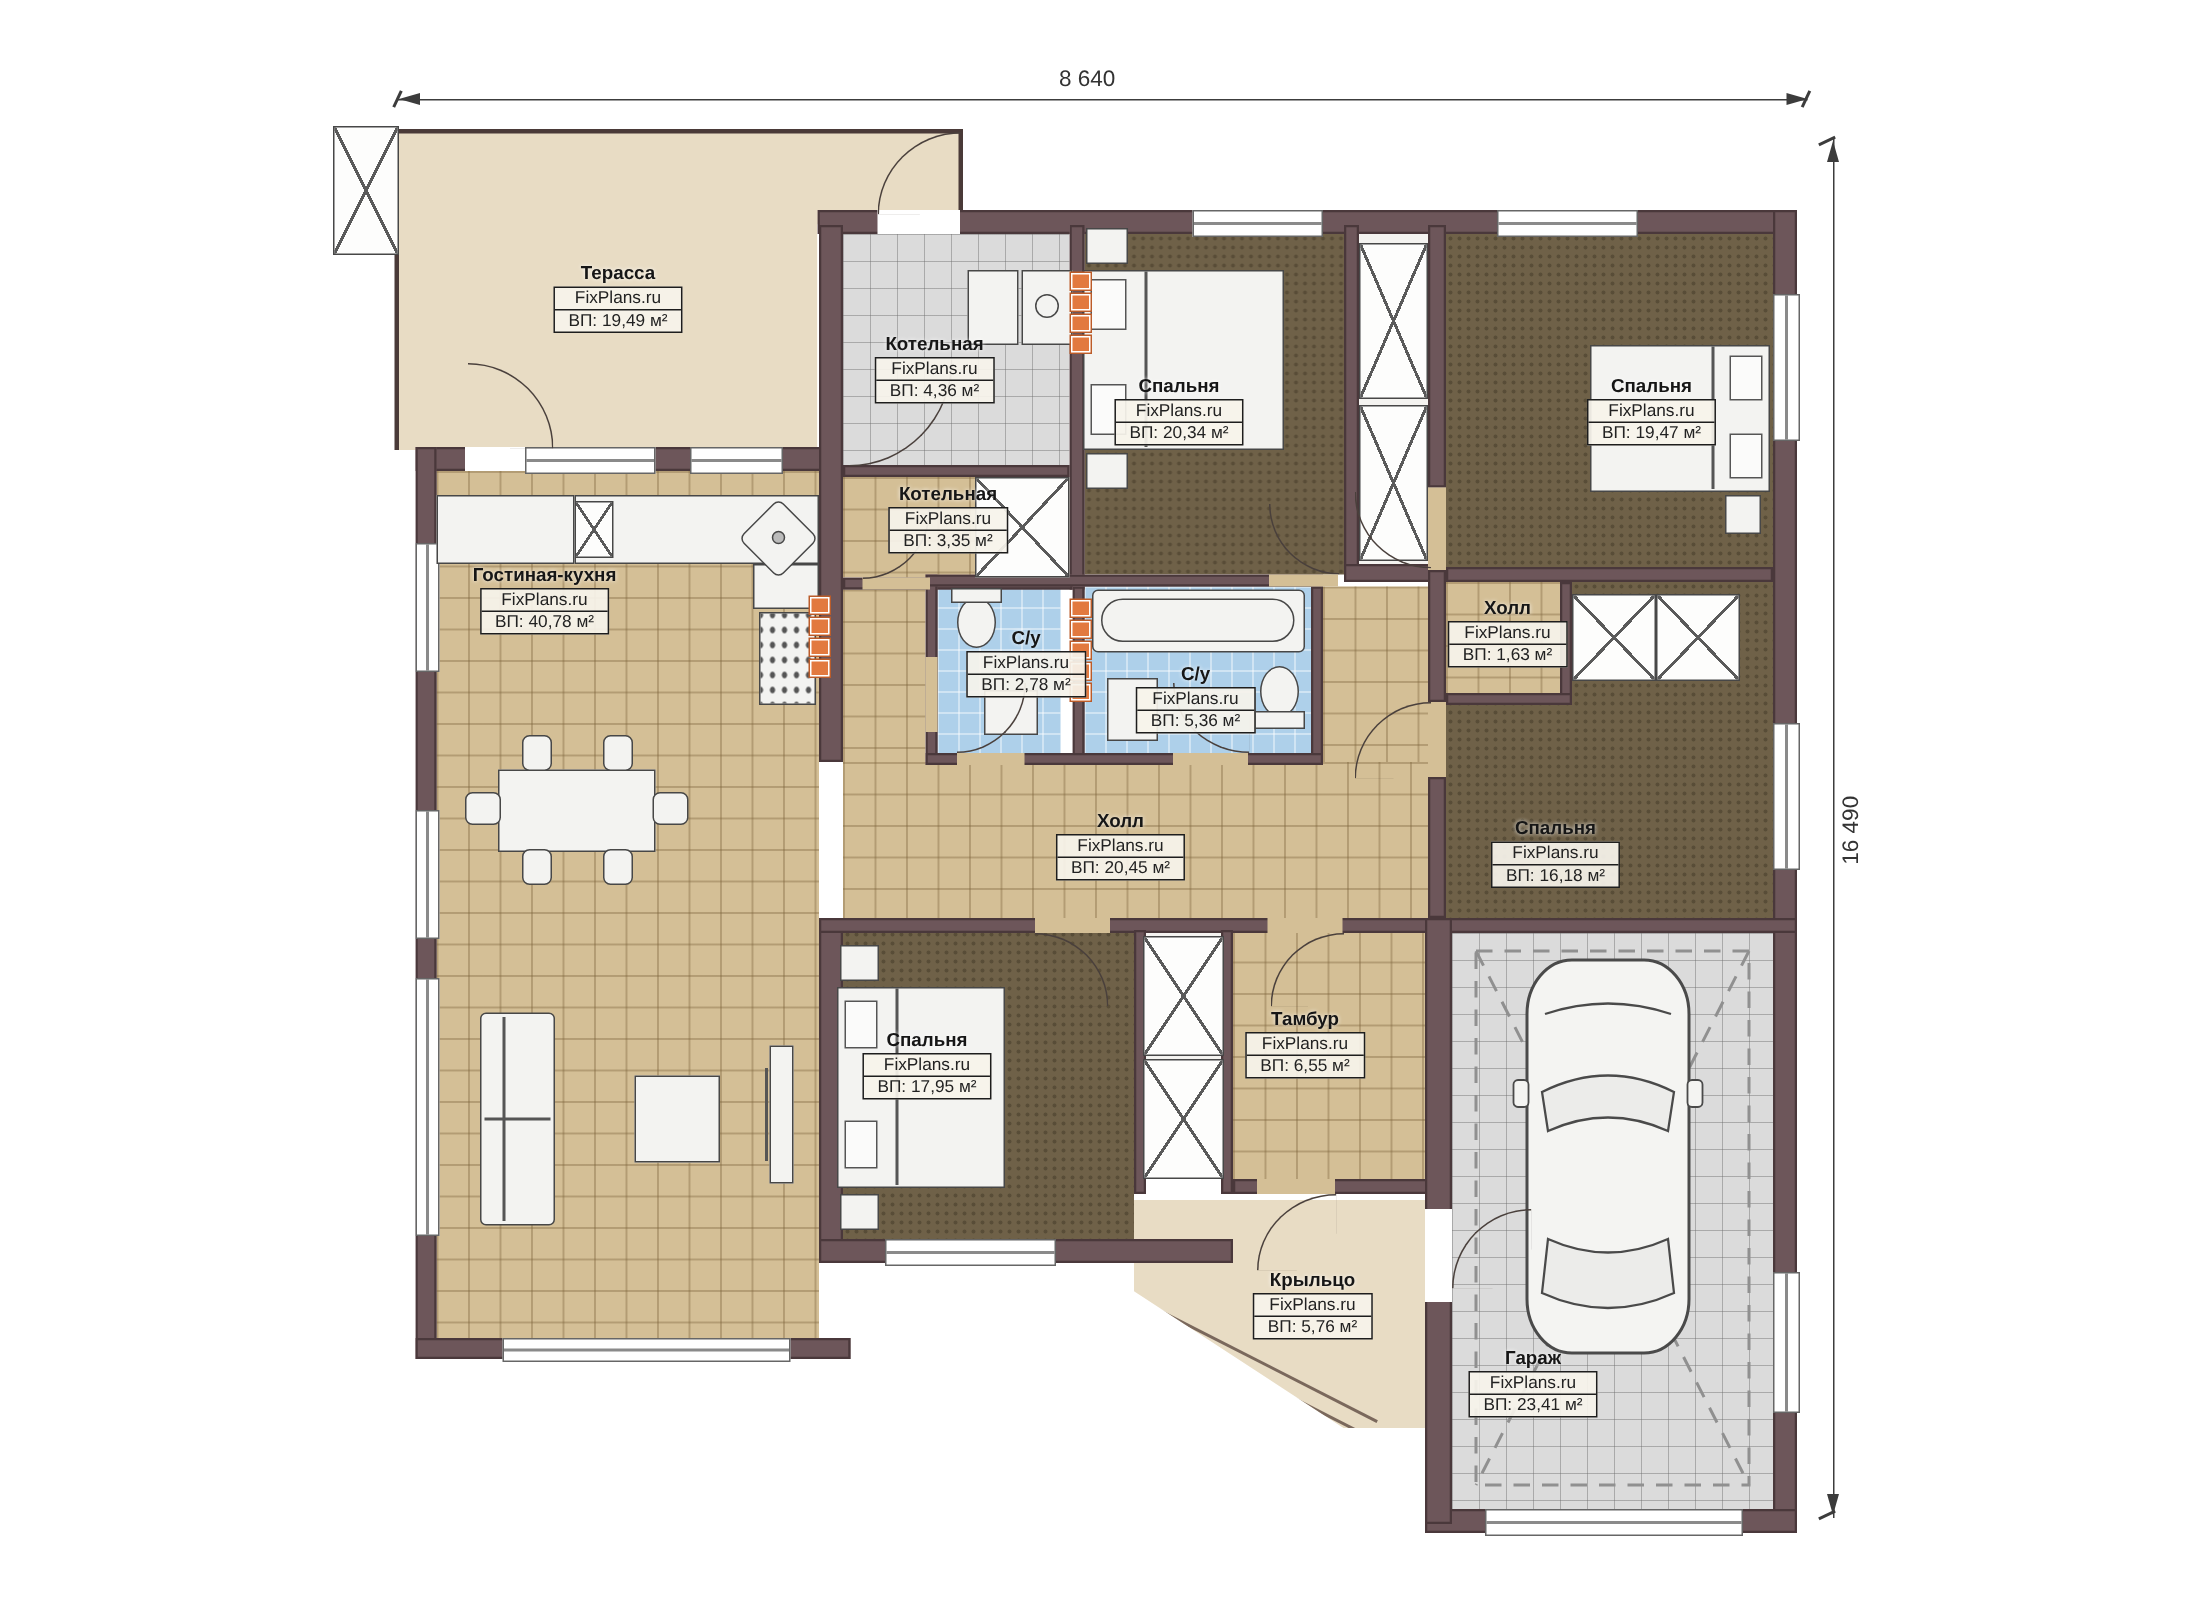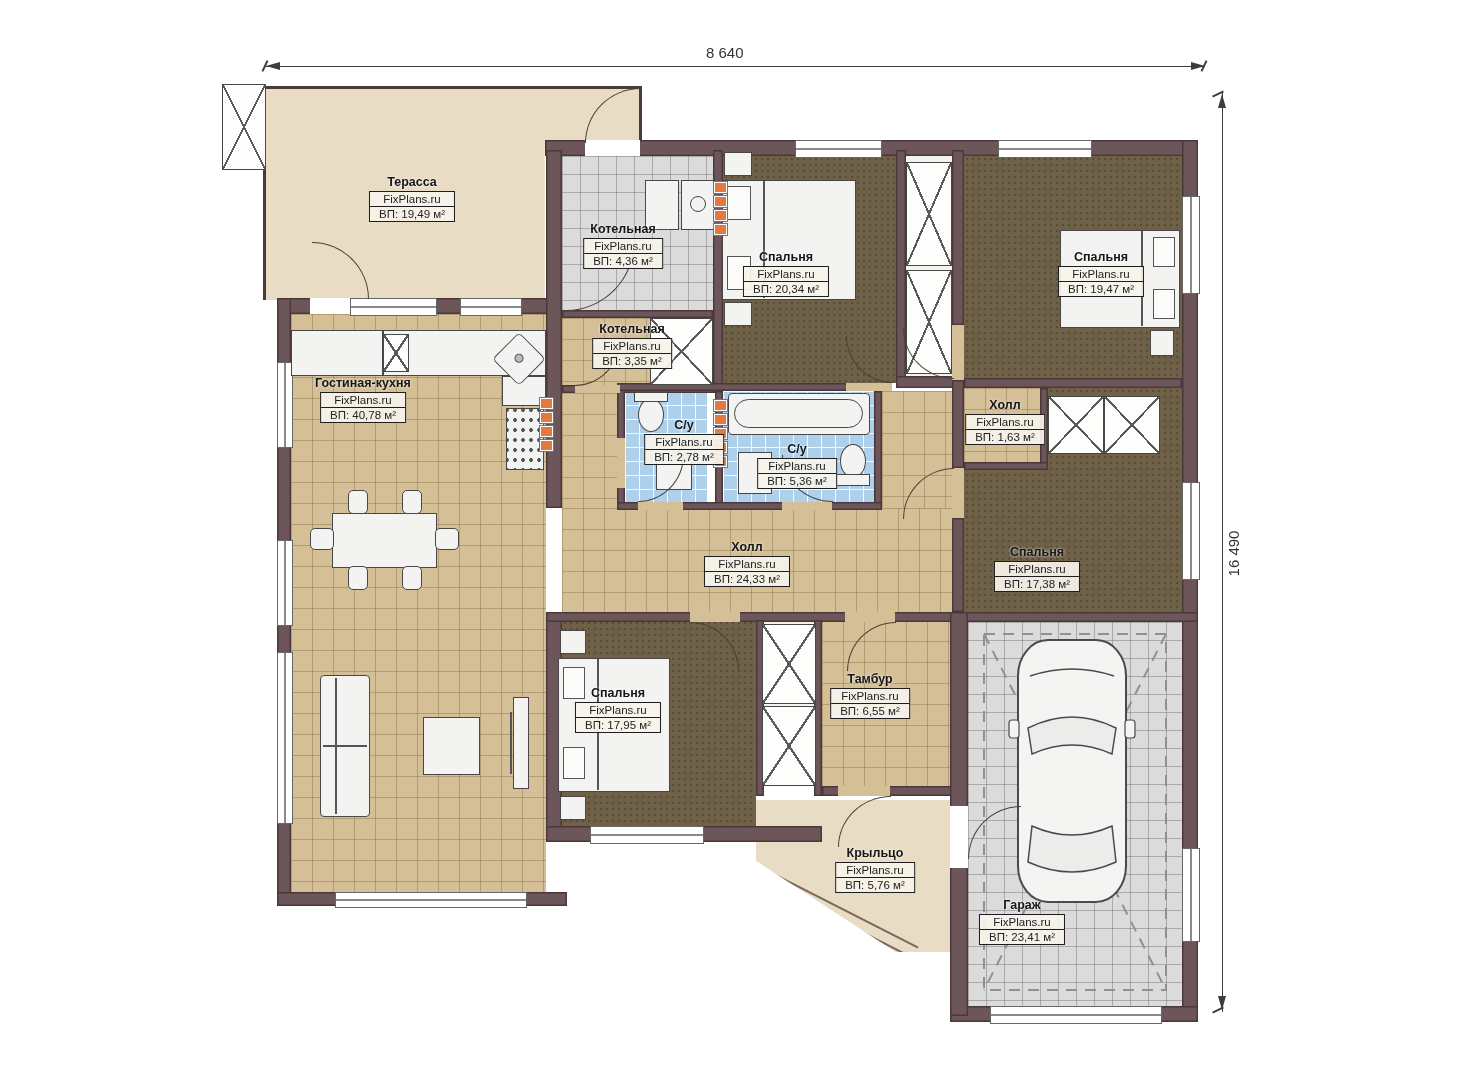--- a/index.html
+++ b/index.html
@@ -320,28 +320,28 @@
     <div class="rl-name">Холл</div>
     <div class="rl-box">
       <div class="rl-site">FixPlans.ru</div>
       <div class="rl-area">ВП: 1,63 м²</div>
     </div>
   </div>
   <div class="room-label" style="left:747px;top:540px;">
     <div class="rl-name">Холл</div>
     <div class="rl-box">
       <div class="rl-site">FixPlans.ru</div>
-      <div class="rl-area">ВП: 24,33 м²</div>
+      <div class="rl-area">ВП: 20,45 м²</div>
     </div>
   </div>
   <div class="room-label" style="left:1037px;top:545px;">
     <div class="rl-name">Спальня</div>
     <div class="rl-box">
       <div class="rl-site">FixPlans.ru</div>
-      <div class="rl-area">ВП: 17,38 м²</div>
+      <div class="rl-area">ВП: 16,18 м²</div>
     </div>
   </div>
   <div class="room-label" style="left:618px;top:686px;">
     <div class="rl-name">Спальня</div>
     <div class="rl-box">
       <div class="rl-site">FixPlans.ru</div>
       <div class="rl-area">ВП: 17,95 м²</div>
     </div>
   </div>
   <div class="room-label" style="left:870px;top:672px;">

